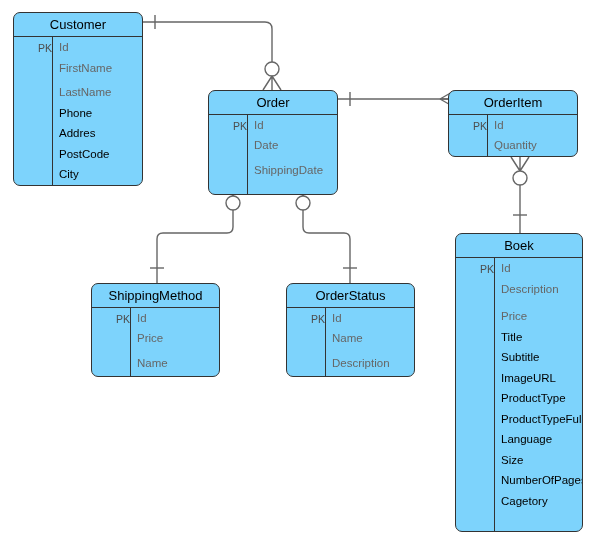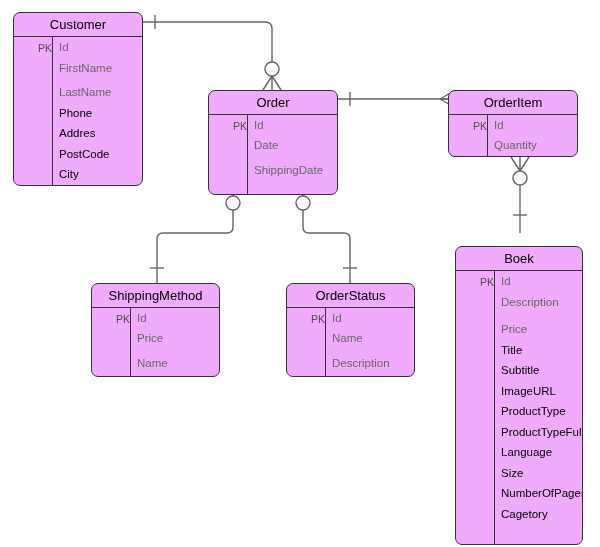--- a/index.html
+++ b/index.html
@@ -12,21 +12,21 @@
     overflow: hidden;
   }
   .connector-layer {
     position: absolute;
     left: 0; top: 0;
     width: 600px; height: 547px;
   }
   .er-table {
     position: absolute;
     box-sizing: border-box;
-    background: #f0abfc;
+    background: #7dd3fc;
     border: 1.5px solid #333333;
     border-radius: 7px;
     display: flex;
     flex-direction: column;
   }
   .er-title {
     height: 23px;
     flex: 0 0 auto;
     border-bottom: 1.5px solid #333333;
     text-align: center;
@@ -139,21 +139,21 @@
     <div class="er-title">OrderItem</div>
     <div class="er-body">
       <div class="er-pk">PK</div>
       <div class="er-fields">
           <div class="er-field muted">Id</div>
           <div class="er-field muted">Quantity</div>
         </div>
     </div>
   </div>
 
-  <div class="er-table" style="left:455px; top:246px; width:128px; height:299px; --rh:20.5px; --gap:7px;">
+  <div class="er-table" style="left:455px; top:233px; width:128px; height:299px; --rh:20.5px; --gap:7px;">
     <div class="er-title">Boek</div>
     <div class="er-body">
       <div class="er-pk">PK</div>
       <div class="er-fields">
           <div class="er-field muted">Id</div>
           <div class="er-field muted">Description</div>
           <div class="er-field muted gap">Price</div>
           <div class="er-field">Title</div>
           <div class="er-field">Subtitle</div>
           <div class="er-field">ImageURL</div>

